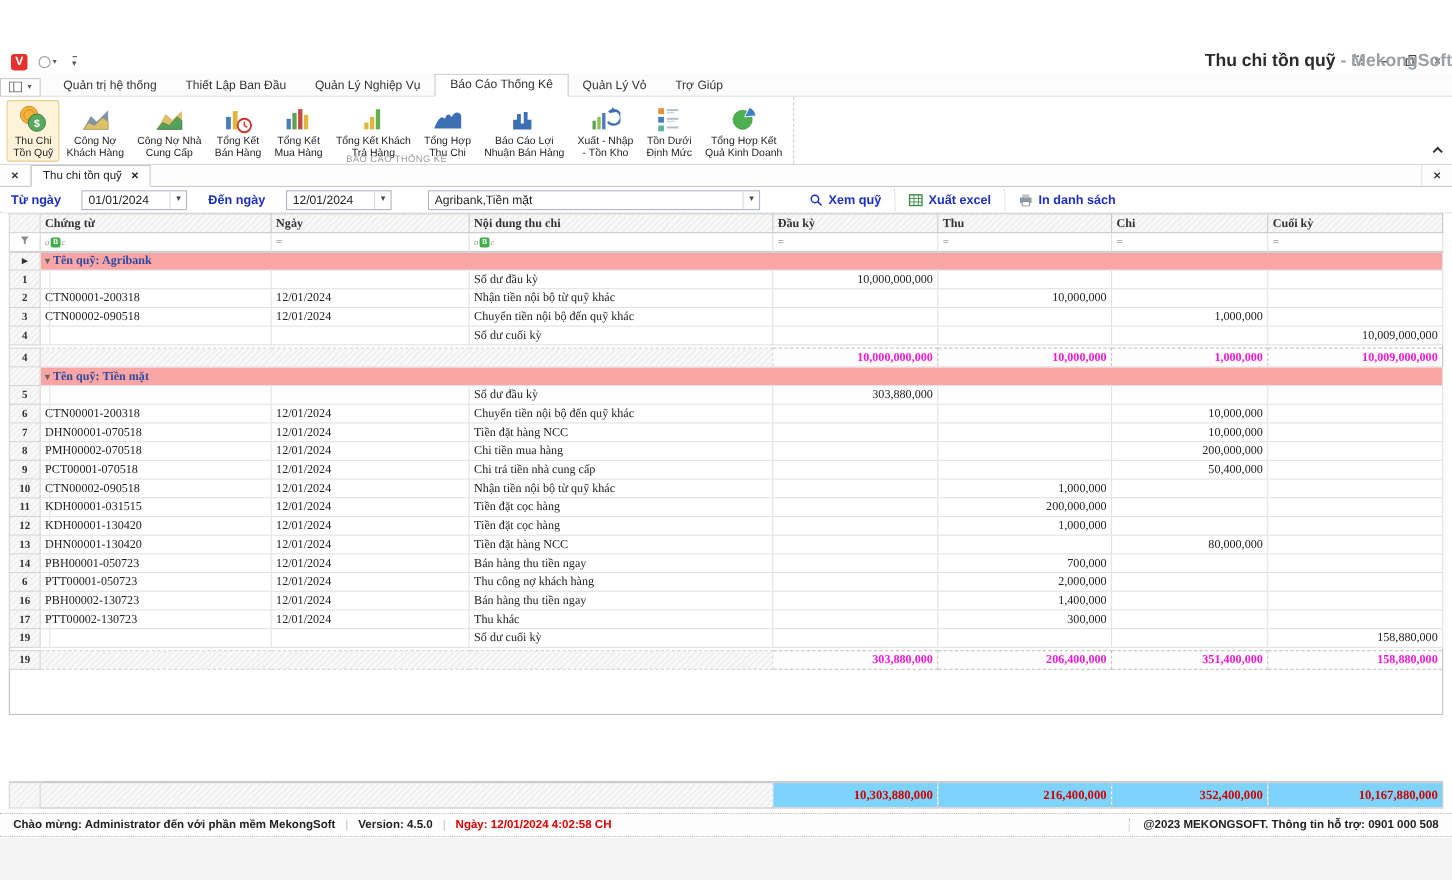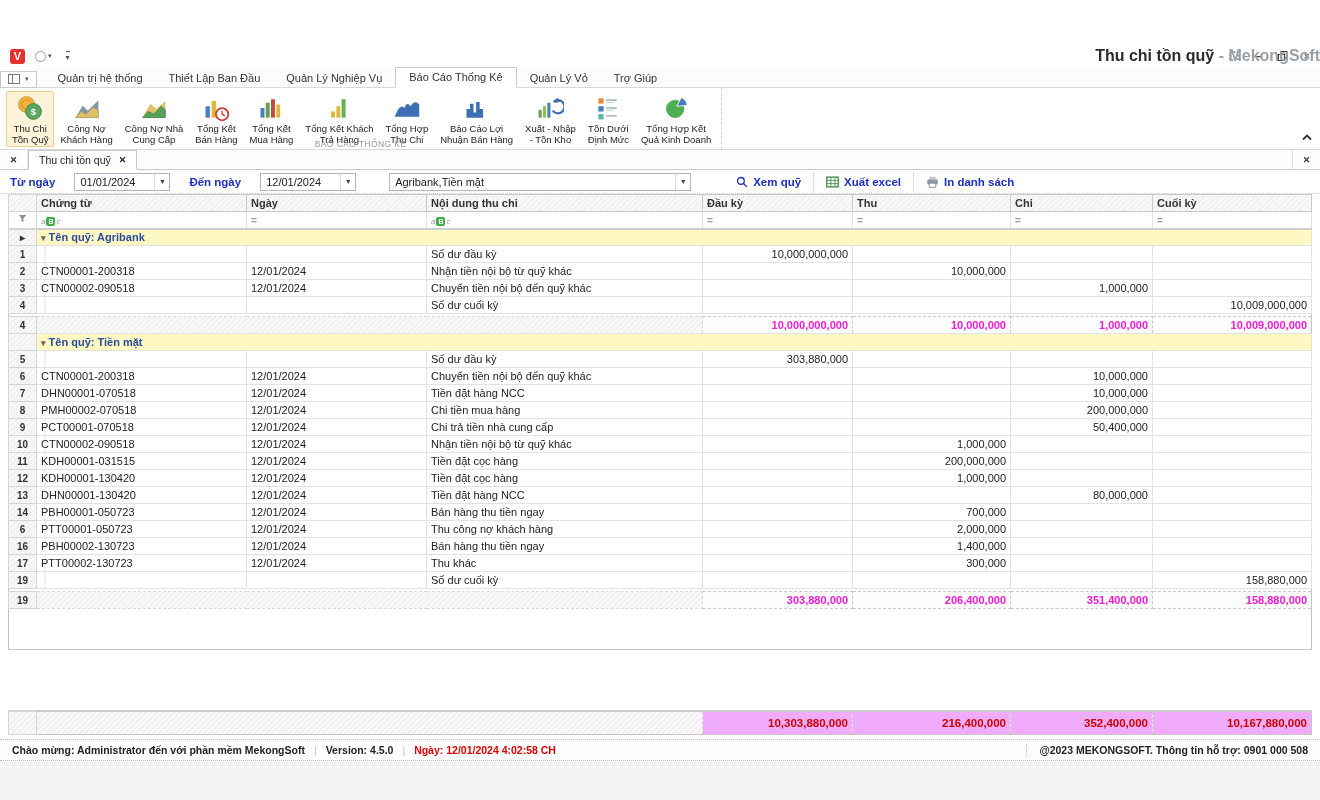--- a/index.html
+++ b/index.html
@@ -59,33 +59,33 @@
   .section-title { height:18px; font-size:11.5px; font-weight:bold; color:#1c1c1c; padding:3px 2px 0; }
   table.grid { width:100%; border-collapse:collapse; table-layout:fixed; font-size:11px; color:#222; }
   table.grid td { border:1px solid #e2e2e2; height:17px; padding:0 4px; white-space:nowrap; overflow:hidden; }
   .hatchbg { background-image:repeating-linear-gradient(135deg,#f0f0f0 0 2px,#fafafa 2px 4px); }
   td.ind { text-align:center; font-weight:bold; font-size:10px; color:#333; border-color:#d5d5d5 !important; }
   tr.hdr td { font-weight:bold; color:#333; border-color:#c9c9c9; }
   tr.flt td { border-bottom:2px solid #cfcfcf; background:#fff; }
   .abc { display:inline-flex; align-items:center; font-size:8px; color:#999; line-height:9px; }
   .abc b { display:inline-block; width:9px; height:9px; background:#3fae49; color:#fff; font-size:7px; line-height:9px; text-align:center; border-radius:2px; margin:0 1px; }
   .eq { color:#9a9a9a; font-weight:bold; font-size:10px; }
-  tr.grp td.grpc { font-weight:bold; color:#2c4a9e; background:#fef9c3; }
+  tr.grp td.grpc { font-weight:bold; color:#2c4a9e; background:#fca5a5; }
   tr.grp .exp { color:#666; font-size:9px; }
   td.c-l { text-align:left; }
   td.c-r { text-align:right; }
   td.ind1 { padding-left:13px; background-image:linear-gradient(to right,transparent 7px,#e2e2e2 7px,#e2e2e2 8px,transparent 8px);margin-left:32px; }
   tr.gaprow td { height:3px; border:none; background:#fff; padding:0; }
   tr.sum td.sumv { border:1px dashed #c9c9c9; color:#f31ad5; font-weight:bold; text-align:right; background:#fdfdfd; }
   tr.sum td.sump { border:1px dashed #d9d9d9; }
   tr.filler td { height:41px; border:none; background:#fff; }
-  table.grid { border:1px solid #c3c3c3; }
+  table.grid { border:1px solid #c3c3c3;font-family:Liberation Serif, serif; }
   .grand-total { position:absolute; bottom:0; left:0; right:0; }
   .grand-total table.grid td { height:24px; border-top:2px solid #cccccc; }
-  .grand-total td.gtv { border:1px dashed #c9c9c9; color:#cc0000; font-weight:bold; text-align:right; font-size:11.5px; background:#f0abfc; }
+  .grand-total td.gtv { border:1px dashed #c9c9c9; color:#cc0000; font-weight:bold; text-align:right; font-size:11.5px; background:#7dd3fc; }
   .grand-total td.sump { border:1px dashed #d9d9d9; }
 
   
   .statusbar { margin-top:4px; height:22px; display:flex; align-items:center; padding:0 12px; border-top:1px dotted #b9b9b9; border-bottom:1px dotted #b9b9b9; background:#fdfdfd; font-size:10.5px; font-weight:bold; color:#222; }
   .statusbar .sep { margin:0 9px; color:#c5c5c5; font-weight:normal; }
   .statusbar .date { color:#e00000; }
   .statusbar .right { margin-left:auto; border-left:1px dotted #c0c0c0; padding-left:12px; }
   .bottom-strip { position:absolute; left:0; right:0; bottom:0; height:38px; background:#f3f3f3; }
 </style>
 </head>

